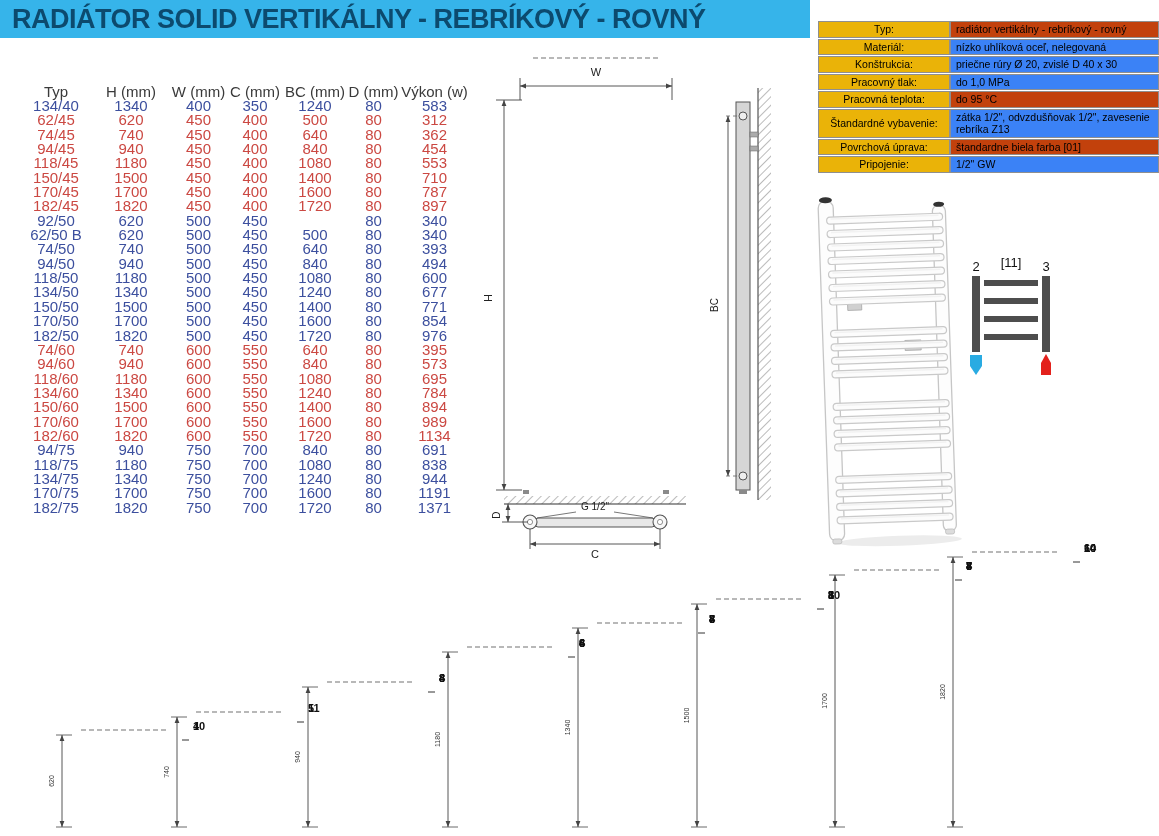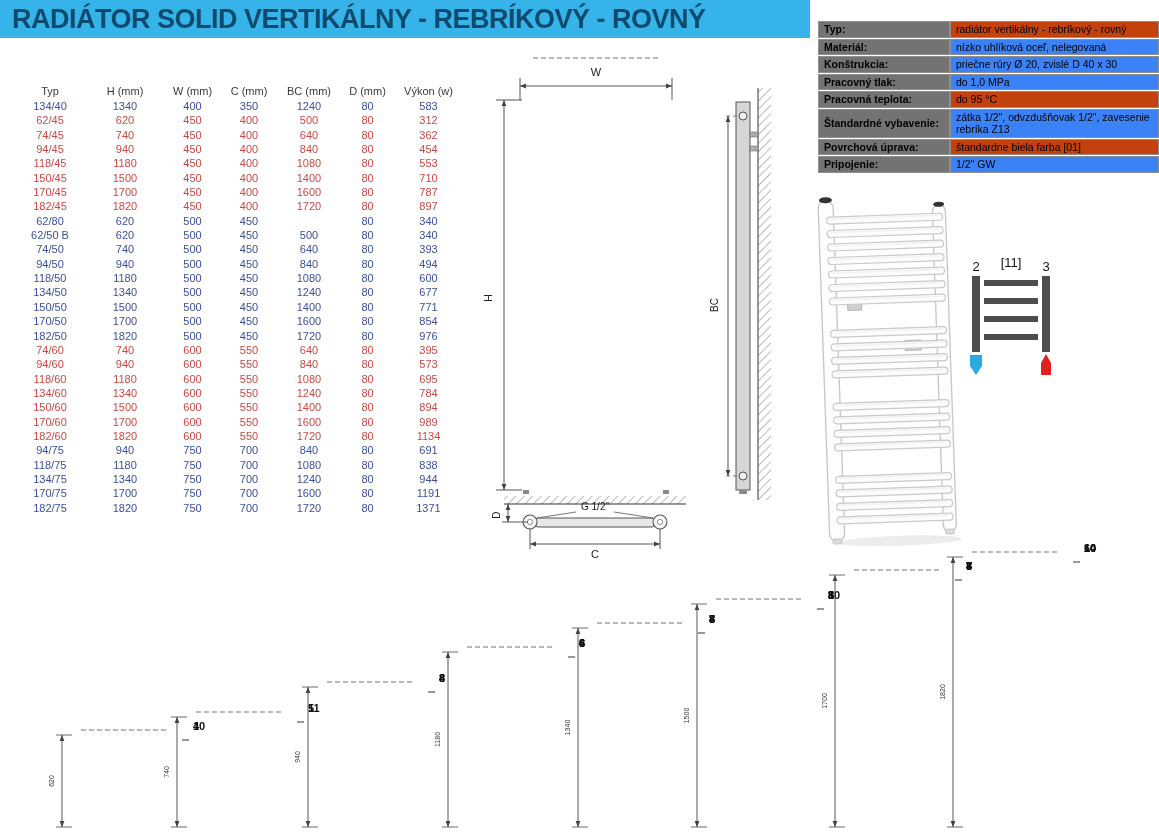--- a/index.html
+++ b/index.html
@@ -2,29 +2,29 @@
 <html><head>
 <meta charset="utf-8">
 <style>
   html,body{margin:0;padding:0;background:#fff;}
   body{font-family:"Liberation Sans", sans-serif;}
   #page{position:relative;width:1159px;height:836px;background:#fff;overflow:hidden;}
 
   .title-bar{position:absolute;left:0;top:0;width:810px;height:38px;background:#36b4ea;display:flex;align-items:center;}
   .title-bar h1{margin:0 0 0 12px;font-size:27px;font-weight:bold;color:#0c4a6e;white-space:nowrap;letter-spacing:-0.5px;}
 
-  table.dim-table{position:absolute;left:15px;top:84px;width:447px;border-collapse:collapse;table-layout:fixed;font-size:11px;}
+  table.dim-table{position:absolute;left:21px;top:84px;width:447px;border-collapse:collapse;table-layout:fixed;font-size:15px;}
   table.dim-table th{font-weight:normal;color:#3a3a3a;height:15px;line-height:15px;text-align:center;padding:0;}
   table.dim-table td{height:14.35px;line-height:14.35px;text-align:center;padding:0;white-space:nowrap;}
   tr.navy td{color:#3c4f9e;}
   tr.red td{color:#cb4842;}
 
   table.spec-table{position:absolute;left:818px;top:20px;width:341px;border-collapse:separate;border-spacing:0 1px;font-size:10.5px;color:#000;}
   table.spec-table td{border:1px solid #8f8f8f;padding:1px 5px;line-height:12.5px;vertical-align:middle;}
-  table.spec-table td.spec-label{background:#737373;font-weight:bold;text-align:left;width:120px;}
+  table.spec-table td.spec-label{background:#eab308;font-weight:normal;text-align:center;width:120px;}
   table.spec-table td.spec-value{background:#3b82f6;}
   table.spec-table tr.gray td.spec-value{background:#c2410c;}
 
   svg{position:absolute;overflow:visible;}
   svg text{font-family:"Liberation Sans", sans-serif;}
   .dim{stroke:#444;stroke-width:0.9;}
   .thin{stroke:#555;stroke-width:0.8;}
   .dash{stroke:#666;stroke-width:0.8;stroke-dasharray:4,3;}
   .dimtext{font-size:11px;fill:#222;}
 </style>
@@ -125,21 +125,21 @@
         <tr class="red">
           <td>182/45</td>
           <td>1820</td>
           <td>450</td>
           <td>400</td>
           <td>1720</td>
           <td>80</td>
           <td>897</td>
         </tr>
         <tr class="navy">
-          <td>62/80</td>
+          <td>92/50</td>
           <td>620</td>
           <td>500</td>
           <td>450</td>
           <td></td>
           <td>80</td>
           <td>340</td>
         </tr>
         <tr class="navy">
           <td>62/50 B</td>
           <td>620</td>

